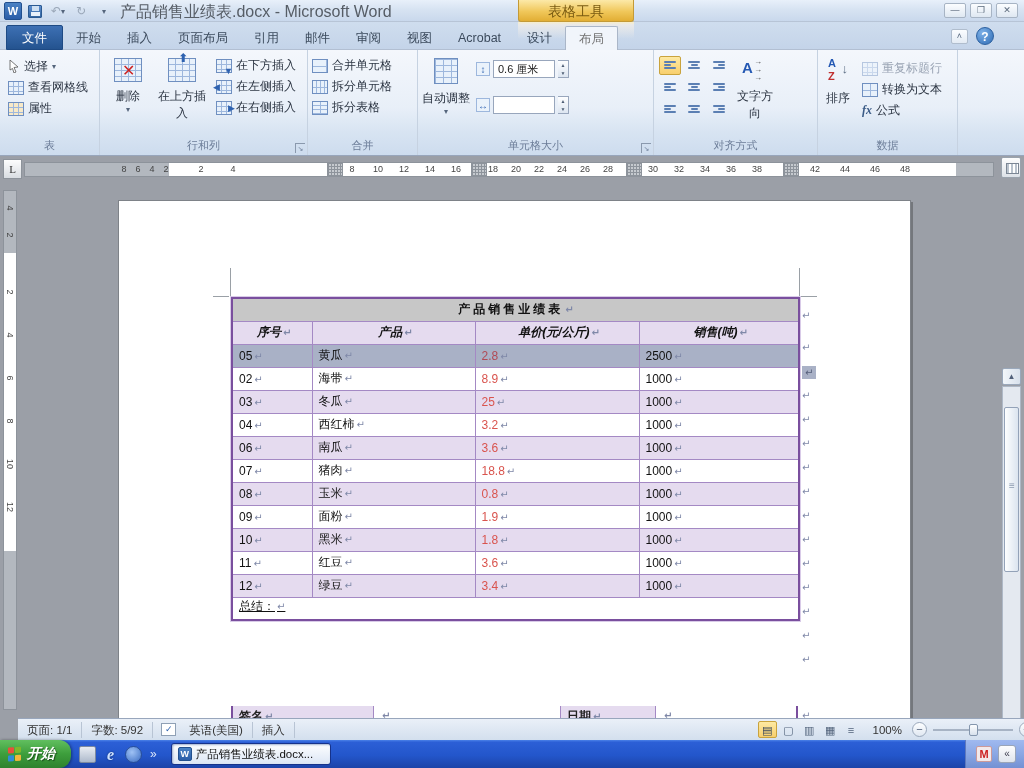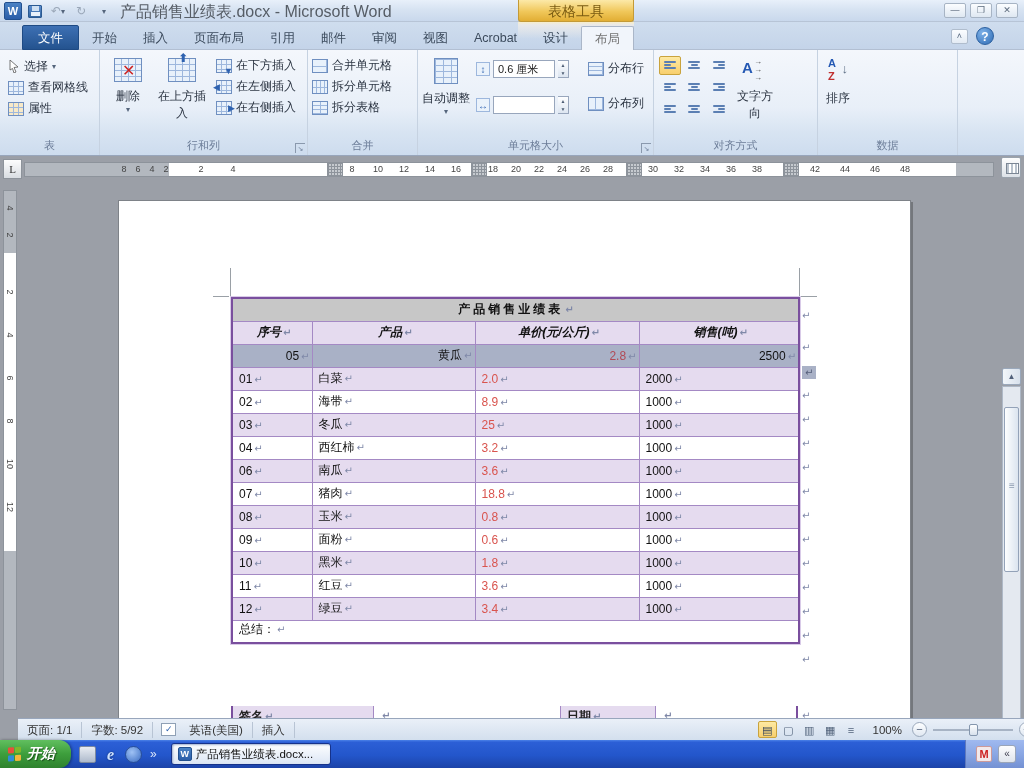--- a/index.html
+++ b/index.html
@@ -21,21 +21,21 @@
     background:linear-gradient(180deg,#fce9a8 0%,#f0c75a 55%,#e2ae34 100%); border:1px solid #c49a36; border-top:none;
     border-radius:0 0 3px 3px; color:#7a5b12; font-size:14px; }
   #winbtns { position:absolute; right:6px; top:3px; display:flex; gap:4px; }
   .winbtn { width:22px; height:15px; border:1px solid #a7b4c4; border-radius:2px; background:linear-gradient(180deg,#fbfdff,#dfe8f2);
     color:#5c6b7d; font-size:9px; line-height:13px; text-align:center; }
 
   
   #tabrow { position:absolute; left:0; top:22px; width:1024px; height:28px;
     background:linear-gradient(180deg,#cfddee,#c4d4e9); border-bottom:1px solid #b2bfd2; }
   #ctx-tabs-bg { position:absolute; left:518px; top:0; width:116px; height:28px; background:linear-gradient(180deg,#f7eecb,#e9e9e9 10%,transparent 60%); }
-  #tabs { position:absolute; left:22px; top:3px; height:25px; display:flex; align-items:flex-end; }
+  #tabs { position:absolute; left:6px; top:3px; height:25px; display:flex; align-items:flex-end; }
   .tab { height:24px; line-height:24px; padding:0 13px; color:#3b4a5c; font-size:12.5px; white-space:nowrap; }
   .tab.file { background:linear-gradient(180deg,#3d70b4,#24538f); color:#fff; border:1px solid #1e4a84; border-radius:2px 2px 0 0; height:25px; padding:0 15px; }
   .tab.active { background:#f1f5fb; border:1px solid #aab6c8; border-bottom:none; border-radius:2px 2px 0 0; color:#737373; }
   #ribbon-collapse { position:absolute; right:56px; top:7px; width:17px; height:15px; text-align:center; line-height:13px; font-size:9px;
     color:#5d6e84; border:1px solid #b0bdcd; border-radius:2px; background:linear-gradient(180deg,#fbfdff,#e3ebf4); }
   #help-btn { position:absolute; right:30px; top:5px; width:18px; height:18px; border-radius:50%;
     background:radial-gradient(circle at 35% 30%,#7fb2e8,#2f6cb5); color:#fff; font-weight:bold; text-align:center; line-height:18px; font-size:12px; border:1px solid #2a5f9f; }
 
   
   #ribbon { position:absolute; left:0; top:50px; width:1024px; height:106px;
@@ -121,24 +121,24 @@
   .cropv { position:absolute; width:1px; background:#9aa0a6; top:67px; height:28px; }
   .croph { position:absolute; height:1px; background:#9aa0a6; top:95px; width:16px; }
 
   
   #wtable { position:absolute; left:112px; top:96px; width:567px; border-collapse:collapse; table-layout:fixed; }
   #wtable td { border:1px solid #a489c4; height:23px; font-size:12px; padding:0 2px 0 6px; white-space:nowrap; overflow:hidden; color:#111; }
   #wtable { border:2px solid #7a4f9e; box-shadow:0 0 0 1px #d9cbe8; }
   td.t-title { height:37px; text-align:center; background:#c7c7c7; color:#1f6bb5; font-weight:bold; font-size:16px; letter-spacing:3px; }
   tr.hdr td { background:#e5dbef; font-weight:bold; font-style:italic; text-align:center; padding-left:2px; }
   tr.alt td { background:#e5dbef; }
-  tr.sel td { background:#a9b1c6;text-align:right; }
+  tr.sel td { background:#a9b1c6; }
   td.price span.txt { color:#d9544e; }
   tr.sel td.price span.txt { color:#b14a55; }
-  td.summary { height:52px; vertical-align:top; padding-top:3px; background:#fff; }
+  td.summary { height:52px; vertical-align:top; padding-top:3px; background:#fff;text-decoration:underline; }
   .mark { color:#7f88a8; font-size:10px; margin-left:2px; }
   #tfooter { position:absolute; left:112px; top:505px; width:567px; height:40px; display:flex; border-left:2px solid #7a4f9e; border-right:2px solid #7a4f9e; background:#fff; }
   .fcell { border-right:1px solid #a489c4; height:40px; padding:2px 0 0 6px; font-weight:bold; font-size:12px; white-space:nowrap; }
   .fcell:last-child { border-right:none; }
   .fcell.shaded { background:#e5dbef; }
   #endmarks { position:absolute; left:683px; top:96px; width:20px; }
   #endmarks .em { position:absolute; left:0; color:#7f88a8; font-size:10px; }
   #endmarks .em.hl { background:#a9b1c6; padding:1px 3px; color:#555e7a; }
 
   
@@ -329,30 +329,20 @@
         </div>
         <div class="spinrow" style="margin-top:14px">
           <span class="dim-ico">↔</span>
           <span class="spinbox"></span>
           <span class="spinner">
               <span>▲</span>
               <span>▼</span>
             </span>
         </div>
       </div>
-      <div style="position:absolute;left:166px;top:8px">
-        <div class="sbtn">
-            <span class="grid-ico" style="background-size:14px 4px"></span>
-            <span>分布行</span>
-          </div>
-        <div class="sbtn" style="margin-top:14px">
-            <span class="grid-ico" style="background-size:7px 12px"></span>
-            <span>分布列</span>
-          </div>
-      </div>
       <div class="glabel">单元格大小</div>
       <div class="launcher">↘</div>
     </div>
 
     <div class="rgroup" id="g-align">
       <div id="align-grid">
         <div class="abtn sel">
             <span class="abars jt al">
               <i></i>
               <i></i>
@@ -427,20 +417,34 @@
     </div>
 
     <div class="rgroup" id="g-data">
       <div class="bigbtn" style="left:2px;width:36px">
         <span class="bico az-ico">
             <span class="a">A</span>
             <span class="z">Z</span>
             <span class="ar2">↓</span>
           </span>
         <span>排序</span>
+      </div>
+      <div style="position:absolute;left:40px;top:8px">
+        <div class="sbtn disabled">
+            <span class="grid-ico" style="opacity:.45"></span>
+            <span>重复标题行</span>
+          </div>
+        <div class="sbtn">
+            <span class="grid-ico" style="background-size:8px 7px"></span>
+            <span>转换为文本</span>
+          </div>
+        <div class="sbtn">
+            <span class="fx-ico">fx</span>
+            <span>公式</span>
+          </div>
       </div>
       <div class="glabel">数据</div>
     </div>
   </div>
 
   <div id="rulerrow">
     <div id="tabsel">L</div>
     <div id="hruler">
         <div class="white" style="left: 144px; width: 787px;"></div>
         <div class="hatch" style="left: 302px;"></div>
@@ -512,26 +516,20 @@
               <td><span class="txt">产品</span><span class="mark">↵</span></td>
               <td><span class="txt">单价(元/公斤)</span><span class="mark">↵</span></td>
               <td><span class="txt">销售(吨)</span><span class="mark">↵</span></td>
             </tr>
             <tr class="sel">
               <td><span class="txt">05</span><span class="mark">↵</span></td>
               <td><span class="txt">黄瓜</span><span class="mark">↵</span></td>
               <td class="price"><span class="txt">2.8</span><span class="mark">↵</span></td>
               <td><span class="txt">2500</span><span class="mark">↵</span></td>
             </tr>
-            <tr class="alt">
-              <td><span class="txt">01</span><span class="mark">↵</span></td>
-              <td><span class="txt">白菜</span><span class="mark">↵</span></td>
-              <td class="price"><span class="txt">2.0</span><span class="mark">↵</span></td>
-              <td><span class="txt">2000</span><span class="mark">↵</span></td>
-            </tr>
             <tr class="">
               <td><span class="txt">02</span><span class="mark">↵</span></td>
               <td><span class="txt">海带</span><span class="mark">↵</span></td>
               <td class="price"><span class="txt">8.9</span><span class="mark">↵</span></td>
               <td><span class="txt">1000</span><span class="mark">↵</span></td>
             </tr>
             <tr class="alt">
               <td><span class="txt">03</span><span class="mark">↵</span></td>
               <td><span class="txt">冬瓜</span><span class="mark">↵</span></td>
               <td class="price"><span class="txt">25</span><span class="mark">↵</span></td>
@@ -557,21 +555,21 @@
             </tr>
             <tr class="alt">
               <td><span class="txt">08</span><span class="mark">↵</span></td>
               <td><span class="txt">玉米</span><span class="mark">↵</span></td>
               <td class="price"><span class="txt">0.8</span><span class="mark">↵</span></td>
               <td><span class="txt">1000</span><span class="mark">↵</span></td>
             </tr>
             <tr class="">
               <td><span class="txt">09</span><span class="mark">↵</span></td>
               <td><span class="txt">面粉</span><span class="mark">↵</span></td>
-              <td class="price"><span class="txt">0.6</span><span class="mark">↵</span></td>
+              <td class="price"><span class="txt">1.9</span><span class="mark">↵</span></td>
               <td><span class="txt">1000</span><span class="mark">↵</span></td>
             </tr>
             <tr class="alt">
               <td><span class="txt">10</span><span class="mark">↵</span></td>
               <td><span class="txt">黑米</span><span class="mark">↵</span></td>
               <td class="price"><span class="txt">1.8</span><span class="mark">↵</span></td>
               <td><span class="txt">1000</span><span class="mark">↵</span></td>
             </tr>
             <tr class="">
               <td><span class="txt">11</span><span class="mark">↵</span></td>

